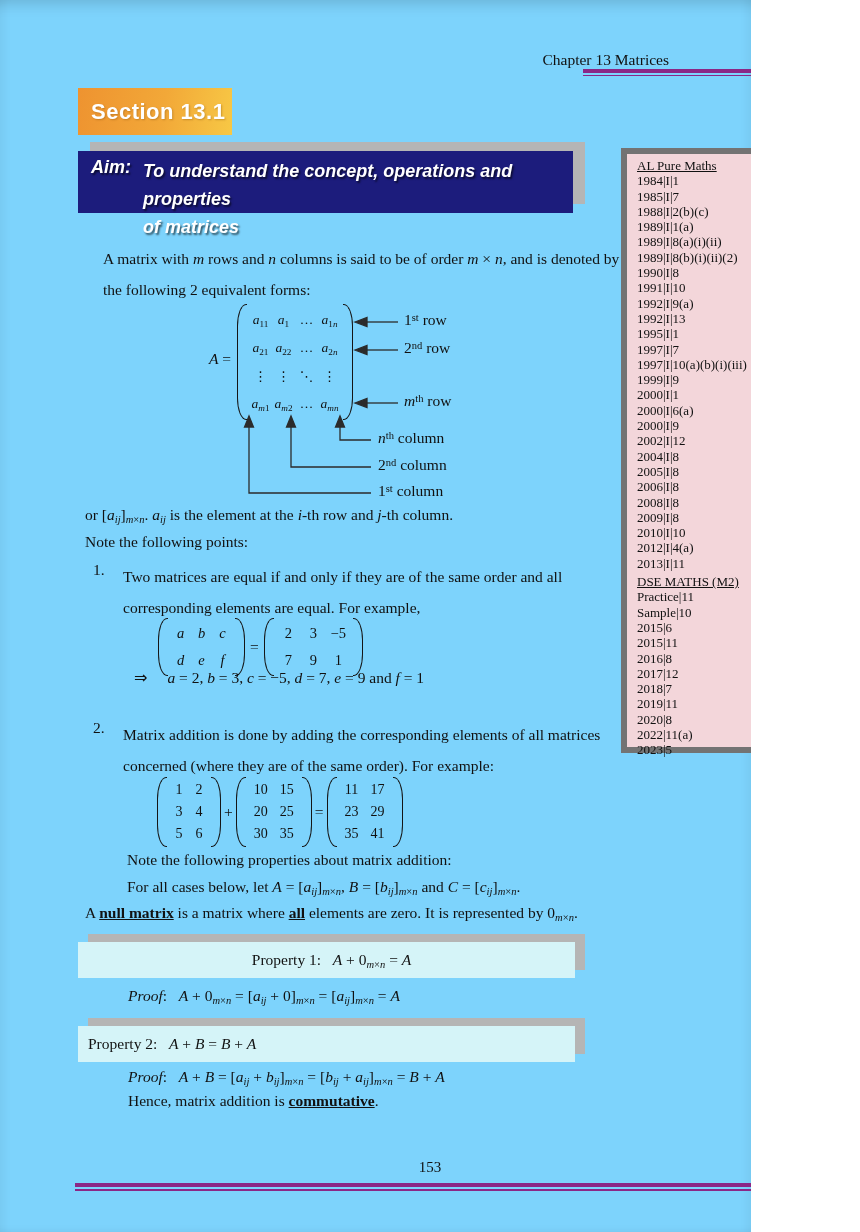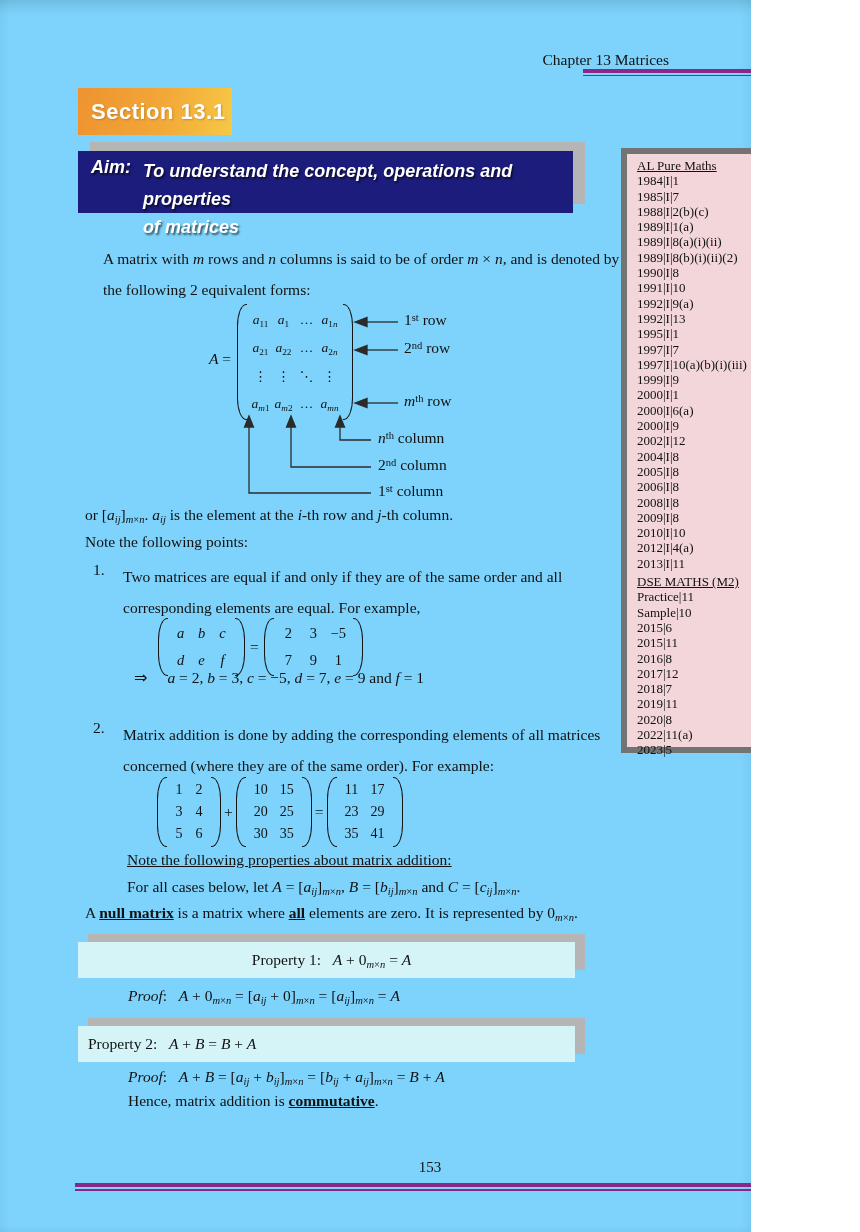--- a/index.html
+++ b/index.html
@@ -302,21 +302,21 @@
           </div>
           <div class="mrow">
             <span class="mcell">35</span>
             <span class="mcell">41</span>
           </div>
         </div>
       <div class="br r"></div>
     </div>
   </div>
 
-  <div class="abs bodytext nowrap" style="left:127px;top:851px;text-decoration:underline;">Note the following properties about matrix addition:</div>
+  <div class="abs bodytext nowrap" style="left:127px;top:851px;">Note the following properties about matrix addition:</div>
   <div class="abs bodytext nowrap" style="left:127px;top:878px;text-align:right;">For all cases below, let <i>A</i> = [<i>a</i><sub><i>ij</i></sub>]<sub><i>m</i>×<i>n</i></sub>, <i>B</i> = [<i>b</i><sub><i>ij</i></sub>]<sub><i>m</i>×<i>n</i></sub> and <i>C</i> = [<i>c</i><sub><i>ij</i></sub>]<sub><i>m</i>×<i>n</i></sub>.</div>
   <div class="abs bodytext nowrap" style="left:85px;top:904px;text-align:right;">A <b><u>null matrix</u></b> is a matrix where <b><u>all</u></b> elements are zero. It is represented by 0<sub><i>m</i>×<i>n</i></sub>.</div>
 
   <div class="abs prop-shadow" style="top:934px;"></div>
   <div class="abs prop-box" style="top:942px;text-align:center;">Property 1:&nbsp;&nbsp;&nbsp;<i>A</i> + 0<sub><i>m</i>×<i>n</i></sub> = <i>A</i></div>
   <div class="abs bodytext nowrap" style="left:128px;top:987px;"><i>Proof</i>:&nbsp;&nbsp;&nbsp;<i>A</i> + 0<sub><i>m</i>×<i>n</i></sub> = [<i>a</i><sub><i>ij</i></sub> + 0]<sub><i>m</i>×<i>n</i></sub> = [<i>a</i><sub><i>ij</i></sub>]<sub><i>m</i>×<i>n</i></sub> = <i>A</i></div>
 
   <div class="abs prop-shadow" style="top:1018px;"></div>
   <div class="abs prop-box" style="top:1026px;">Property 2:&nbsp;&nbsp;&nbsp;<i>A</i> + <i>B</i> = <i>B</i> + <i>A</i></div>
   <div class="abs bodytext nowrap" style="left:128px;top:1092px;">Hence, matrix addition is <b><u>commutative</u></b>.</div>

